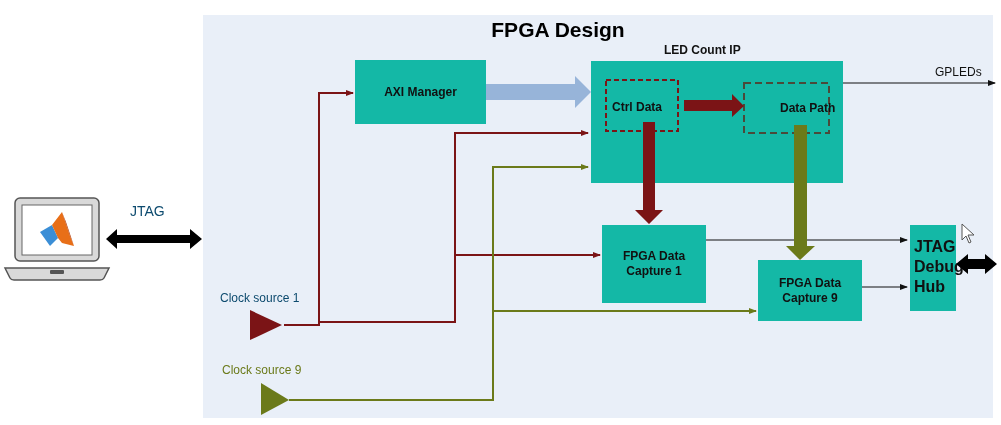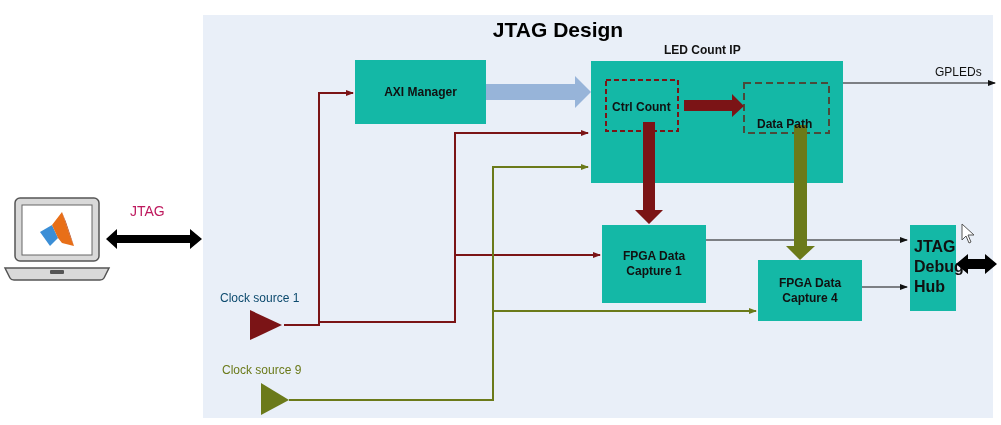--- a/index.html
+++ b/index.html
@@ -11,21 +11,21 @@
            font-size:21px; font-weight:bold; color:#000; }
   .block { position:absolute; background:#14b8a6; display:flex; align-items:center; justify-content:center;
            text-align:center; font-weight:bold; font-size:12px; color:#111; line-height:1.25; }
   .label { position:absolute; font-size:12px; white-space:nowrap; }
   .bold { font-weight:bold; color:#111; }
 </style>
 </head>
 <body>
 
 <div class="region"></div>
-<div class="title">JTAG Design</div>
+<div class="title">FPGA Design</div>
 
 <svg id="canvas" viewBox="0 0 1001 425">
   <defs>
     <marker id="arR" markerWidth="8" markerHeight="8" refX="7" refY="4" orient="auto" markerUnits="userSpaceOnUse">
       <path d="M0,1 L8,4 L0,7 z" fill="#7b1416"></path>
     </marker>
     <marker id="arG" markerWidth="8" markerHeight="8" refX="7" refY="4" orient="auto" markerUnits="userSpaceOnUse">
       <path d="M0,1 L8,4 L0,7 z" fill="#6b7a1a"></path>
     </marker>
     <marker id="arK" markerWidth="8" markerHeight="8" refX="7" refY="4" orient="auto" markerUnits="userSpaceOnUse">
@@ -74,36 +74,36 @@
 <div class="label bold" style="left:664px;top:43px;">LED Count IP</div>
 <div class="block" style="left:591px;top:61px;width:252px;height:122px;"></div>
 
 <div class="label" style="left:935px;top:65px;font-weight:normal;color:#111;">GPLEDs</div>
 
 <div class="block" style="left:602px;top:225px;width:104px;height:78px;">
   <span style="width:80px;">FPGA Data Capture 1</span>
 </div>
 
 <div class="block" style="left:758px;top:260px;width:104px;height:61px;">
-  <span style="width:80px;">FPGA Data Capture 4</span>
+  <span style="width:80px;">FPGA Data Capture 9</span>
 </div>
 
 <div class="block" style="left:910px;top:225px;width:46px;height:86px;justify-content:flex-start;align-items:flex-start;text-align:left;">
   <span style="padding:12px 0 0 4px;width:40px;font-size:16px;">JTAG Debug Hub</span>
 </div>
 
-<div class="label" style="left:130px;top:203px;font-size:14px;color:#be185d;">JTAG</div>
+<div class="label" style="left:130px;top:203px;font-size:14px;color:#0c4a6e;">JTAG</div>
 
 <div class="label" style="left:220px;top:291px;color:#0c4a6e;">Clock source 1</div>
 <div class="label" style="left:222px;top:363px;color:#6b7a1a;">Clock source 9</div>
 
 <svg style="position:absolute;left:0;top:0;width:1001px;height:425px;pointer-events:none;" viewBox="0 0 1001 425">
   <rect x="606" y="80" width="72" height="51" fill="none" stroke="#7b1416" stroke-width="2" stroke-dasharray="5,3"></rect>
   <rect x="744" y="83" width="85" height="50" fill="none" stroke="#4a4a3a" stroke-width="2" stroke-dasharray="7,4"></rect>
   <path d="M684,100 L732,100 L732,94 L744,106 L732,117 L732,111 L684,111 z" fill="#7b1416"></path>
   <path d="M643,122 L655,122 L655,210 L663,210 L649,224 L635,210 L643,210 z" fill="#7b1416"></path>
   <path d="M794,125 L807,125 L807,246 L815,246 L800,260 L786,246 L794,246 z" fill="#6b7a1a"></path>
   <path d="M956,264 L968,254 L968,259 L985,259 L985,254 L997,264 L985,274 L985,269 L968,269 L968,274 z" fill="#000"></path>
   <path d="M962,224 L962,240 L966,236 L969,243 L971,242 L968,235 L974,235 z" fill="#fff" stroke="#555" stroke-width="1"></path>
 </svg>
 
-<div class="label bold" style="left:612px;top:100px;">Ctrl Count</div>
-<div class="label bold" style="left:757px;top:101px;margin-top:16px;">Data Path</div>
+<div class="label bold" style="left:612px;top:100px;">Ctrl Data</div>
+<div class="label bold" style="left:780px;top:101px;">Data Path</div>
 
 </body></html>

